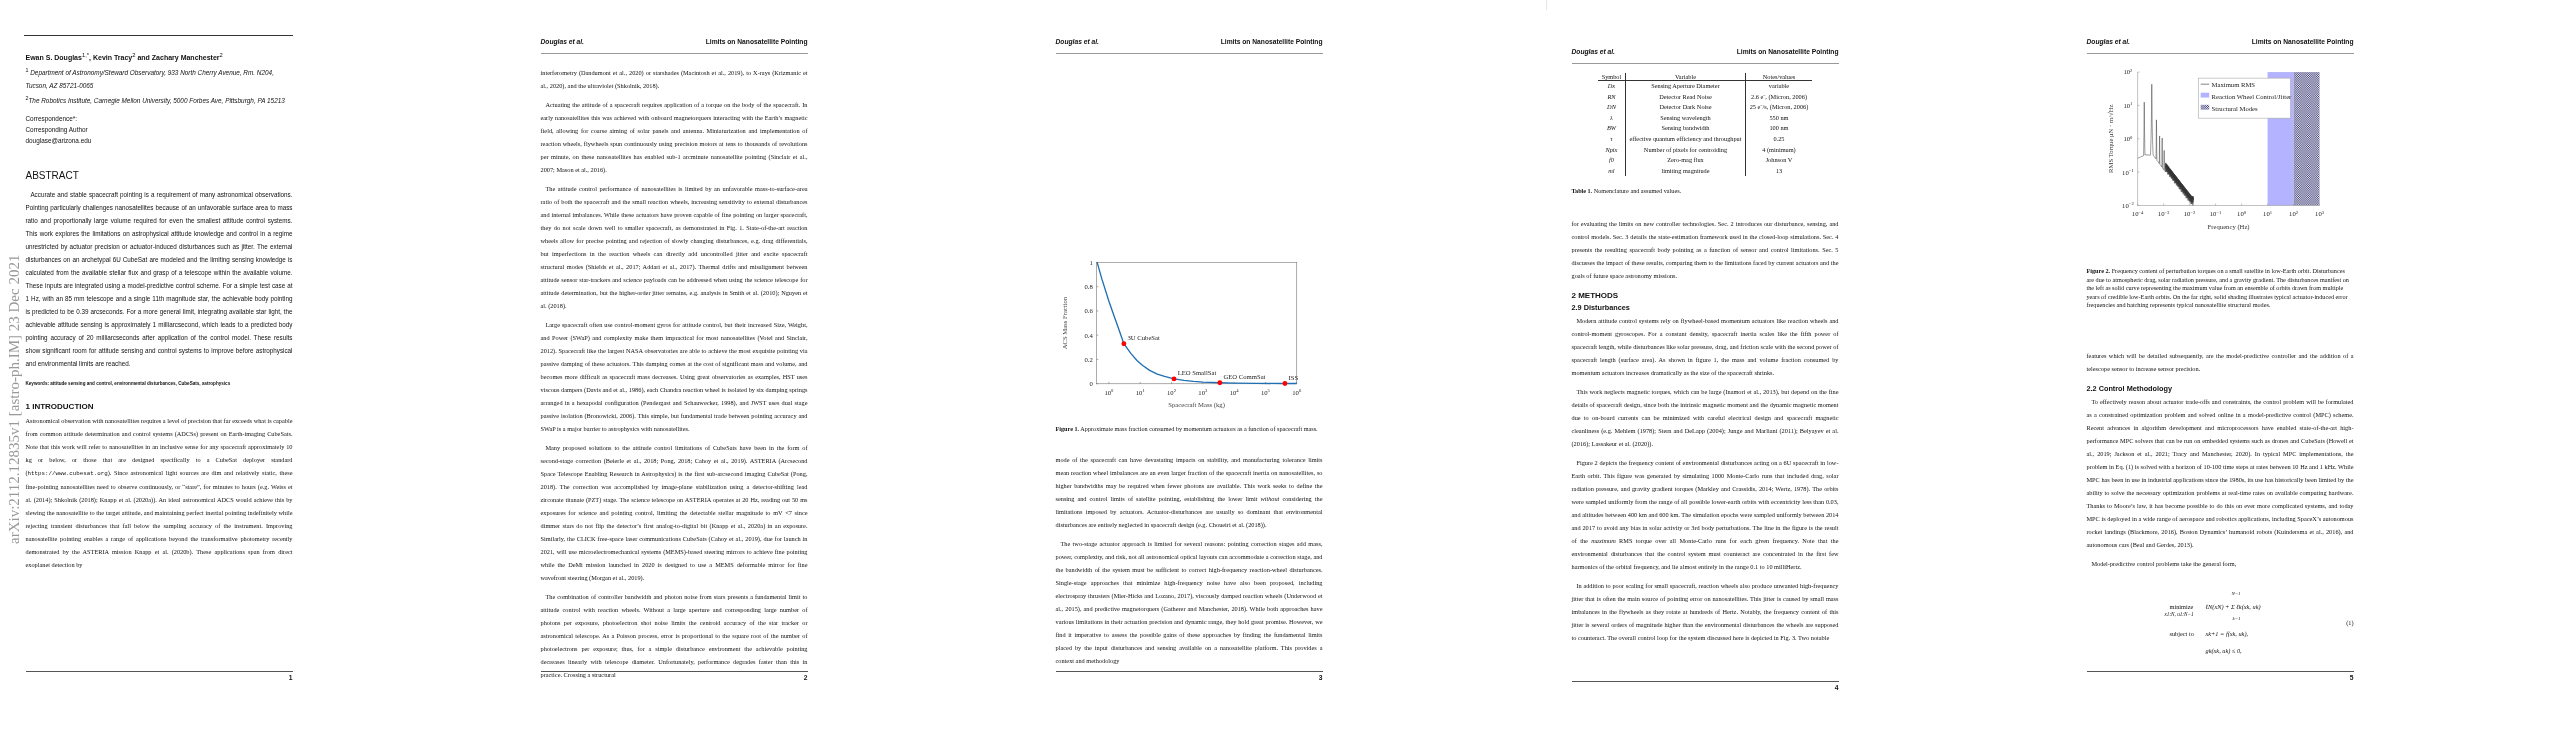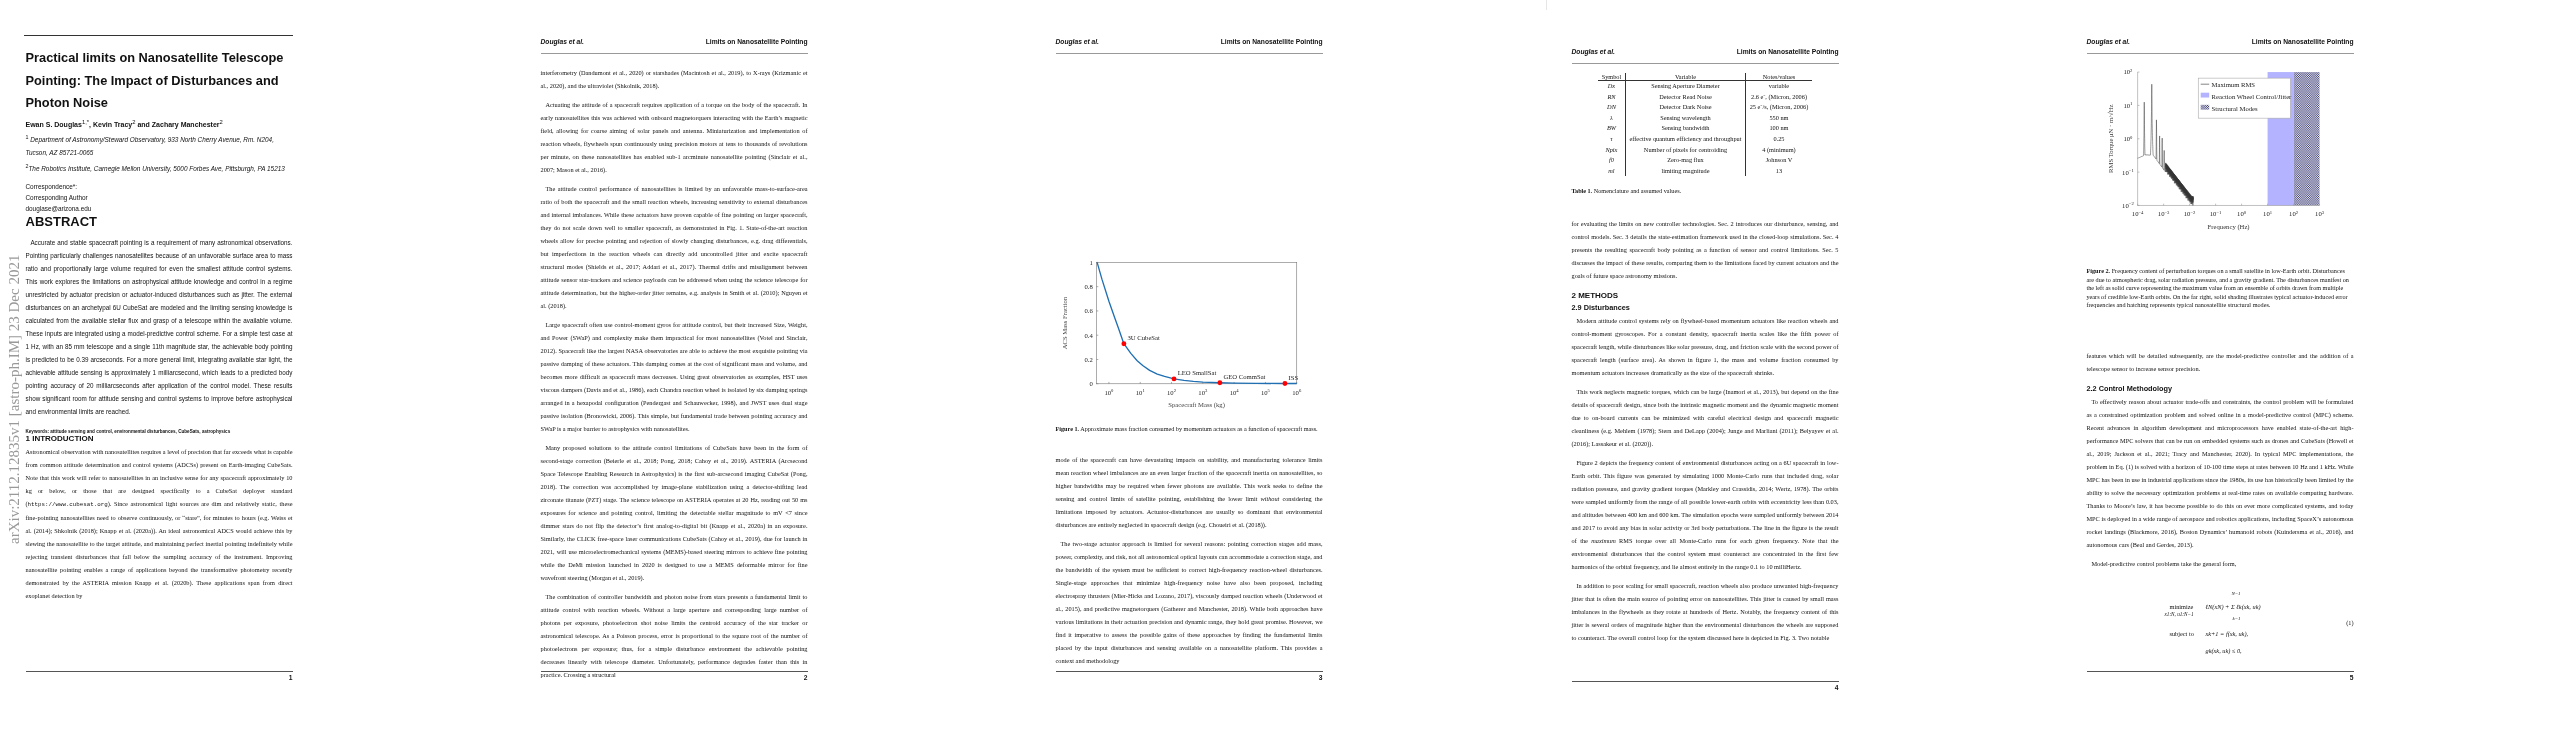--- a/index.html
+++ b/index.html
@@ -13,21 +13,21 @@
   .hdr .r { position:absolute; right:0; top:6px; }
   .foot { position:absolute; left:25.5px; width:267px; border-top:0.9px solid #555; font-family:"Liberation Sans", sans-serif; font-weight:bold; font-size:6.7px; text-align:right; padding-top:2.4px; }
   p.body { margin:0 0 6px 0; font-size:6.3px; line-height:13px; text-align:justify; text-indent:4.9px; }
   p.body.noind { text-indent:0; }
   h2.sec { font-family:"Liberation Sans", sans-serif; font-size:8px; font-weight:bold; margin:8.5px 0 2.4px 0; }
   h3.sub { font-family:"Liberation Sans", sans-serif; font-size:7.3px; font-weight:bold; margin:3.6px 0 2.4px 0; }
   .title { font-family:"Liberation Sans", sans-serif; font-weight:bold; font-size:12.8px; line-height:22.5px; margin:0; }
   .authors { font-family:"Liberation Sans", sans-serif; font-weight:bold; font-size:7px; margin-top:4.9px; }
   .affil { font-family:"Liberation Sans", sans-serif; font-style:italic; font-size:6.4px; line-height:12.8px; margin-top:2.4px; }
   .corr { font-family:"Liberation Sans", sans-serif; font-size:6.4px; line-height:11px; margin-top:4.9px; }
-  .abstract-h { font-family:"Liberation Sans", sans-serif; font-weight:bold; font-size:13px; }
+  .abstract-h { font-family:"Liberation Sans", sans-serif; font-weight:normal; font-size:10px; margin-top:24px; }
   .abstract { font-family:"Liberation Sans", sans-serif; font-size:6.3px; line-height:13px; text-align:justify; text-indent:4.9px; margin-top:7.3px; }
   .keywords { font-family:"Liberation Sans", sans-serif; font-weight:bold; font-size:4.6px; margin-top:11px; }
   .arxiv { position:absolute; left:6px; top:544px; transform-origin:left top; transform:rotate(-90deg); font-family:"Liberation Serif", serif; font-size:15px; color:#999; white-space:nowrap; }
   .topbar { position:absolute; left:24px; top:35px; width:269px; height:1.2px; background:#333; }
   .mono { font-family:"Liberation Mono", monospace; font-size:5.8px; }
   .cap { font-size:6.2px; line-height:8.5px; }
   .cap b { font-weight:bold; }
   table.nom { border-collapse:collapse; font-size:6.3px; margin:0 auto; }
   table.nom th { font-weight:normal; border-bottom:0.6px solid #333; padding:0 3.6px; }
   table.nom td { padding:0 3.6px; line-height:10.6px; text-align:center; }
@@ -38,35 +38,34 @@
   .it { font-style:italic; }
   svg text { font-family:"Liberation Serif", serif; }
 </style>
 </head>
 <body>
 
 <div class="page p1">
   <div class="topbar"></div>
   <div class="arxiv">arXiv:2112.12835v1  [astro-ph.IM]  23 Dec 2021</div>
   <div class="content" style="top:47px;">
-    <h1 class="title">Practical limits on Nanosatellite Telescope Pointing: The Impact of Disturbances and Photon Noise</h1>
     <div class="authors">
       <span>Ewan S. Douglas</span><sup style="font-weight:normal;">1,*</sup><span>, </span><span>Kevin Tracy</span><sup style="font-weight:normal;">2</sup><span> and </span><span>Zachary Manchester</span><sup style="font-weight:normal;">2</sup>
     </div>
     <div class="affil"><sup style="font-style:normal;">1</sup> <span>Department of Astronomy/Steward Observatory, 933 North Cherry Avenue, Rm. N204, Tucson, AZ 85721-0065</span></div>
     <div class="affil" style="margin-top:0;"><sup style="font-style:normal;">2</sup><span>The Robotics Institute, Carnegie Mellon University, 5000 Forbes Ave, Pittsburgh, PA 15213</span></div>
     <div class="corr">
       <div>Correspondence*:</div>
       <div>Corresponding Author</div>
       <div>douglase@arizona.edu</div>
     </div>
     <div class="abstract-h">ABSTRACT</div>
     <div class="abstract">Accurate and stable spacecraft pointing is a requirement of many astronomical observations. Pointing particularly challenges nanosatellites because of an unfavorable surface area to mass ratio and proportionally large volume required for even the smallest attitude control systems. This work explores the limitations on astrophysical attitude knowledge and control in a regime unrestricted by actuator precision or actuator-induced disturbances such as jitter. The external disturbances on an archetypal 6U CubeSat are modeled and the limiting sensing knowledge is calculated from the available stellar flux and grasp of a telescope within the available volume. These inputs are integrated using a model-predictive control scheme. For a simple test case at 1 Hz, with an 85 mm telescope and a single 11th magnitude star, the achievable body pointing is predicted to be 0.39 arcseconds. For a more general limit, integrating available star light, the achievable attitude sensing is approximately 1 milliarcsecond, which leads to a predicted body pointing accuracy of 20 milliarcseconds after application of the control model. These results show significant room for attitude sensing and control systems to improve before astrophysical and environmental limits are reached.</div>
     <div class="keywords">Keywords: attitude sensing and control, environmental disturbances, CubeSats, astrophysics</div>
-    <h2 class="sec" style="margin-top:0;">1   INTRODUCTION</h2>
+    <h2 class="sec" style="margin-top:16px;">1   INTRODUCTION</h2>
     <p class="body noind"><span>Astronomical observation with nanosatellites requires a level of precision that far exceeds what is capable from common attitude determination and control systems (ADCSs) present on Earth-imaging CubeSats. Note that this work will refer to nanosatellites in an inclusive sense for any spacecraft approximately 10 kg or below, or those that are designed specifically to a CubeSat deployer standard (</span><span class="mono">https://www.cubesat.org</span><span>). Since astronomical light sources are dim and relatively static, these fine-pointing nanosatellites need to observe continuously, or “stare”, for minutes to hours (e.g. Weiss et al. (2014); Shkolnik (2018); Knapp et al. (2020a)). An ideal astronomical ADCS would achieve this by slewing the nanosatellite to the target attitude, and maintaining perfect inertial pointing indefinitely while rejecting transient disturbances that fall below the sampling accuracy of the instrument. Improving nanosatellite pointing enables a range of applications beyond the transformative photometry recently demonstrated by the ASTERIA mission Knapp et al. (2020b). These applications span from direct exoplanet detection by</span></p>
   </div>
   <div class="foot" style="top:671px;"><span>1</span></div>
 </div>
 <div class="sep" style="left:515px;"></div>
 
 <div class="page p2">
   <div class="hdr">
       <span class="l">Douglas et al.</span>
       <span class="r">Limits on Nanosatellite Pointing</span>

